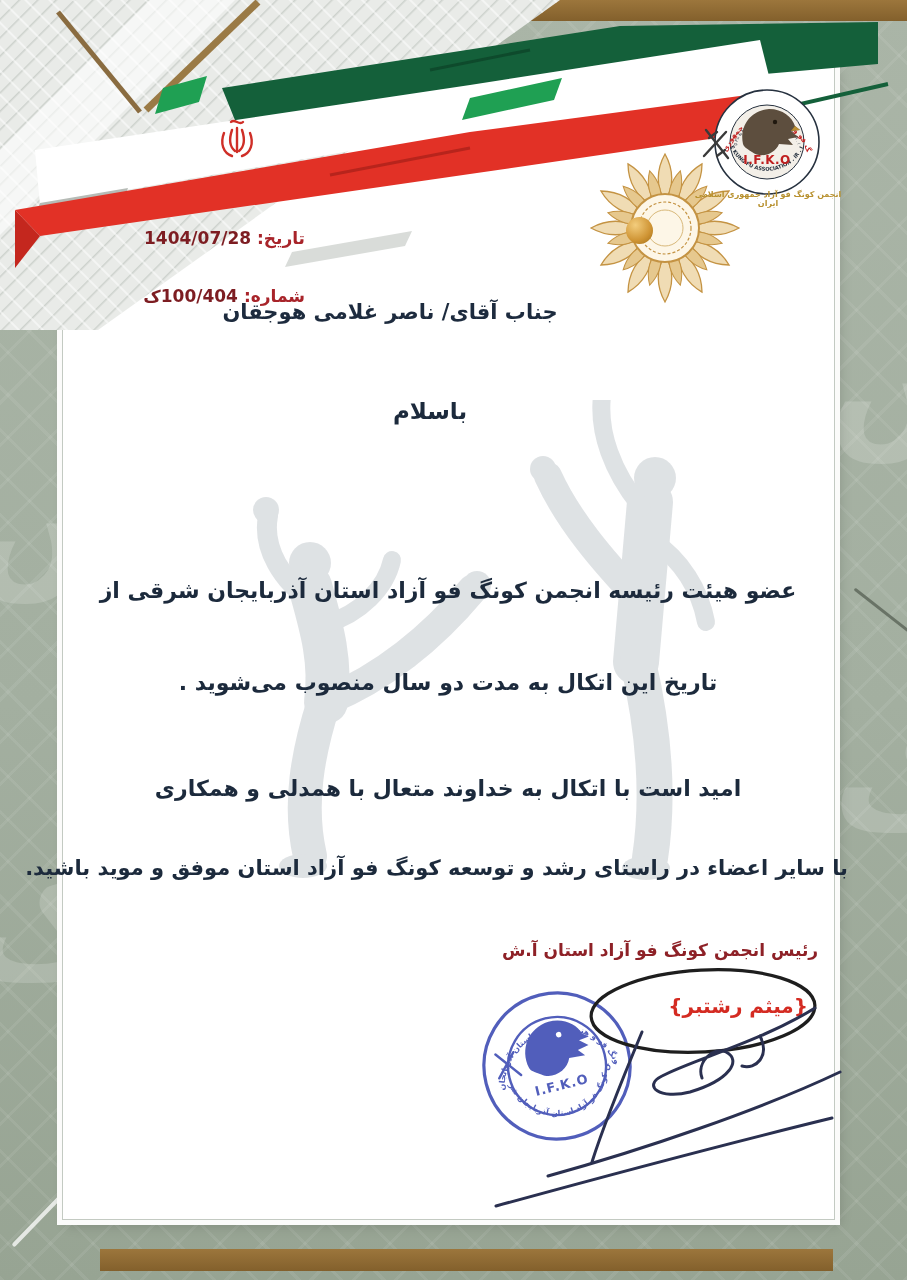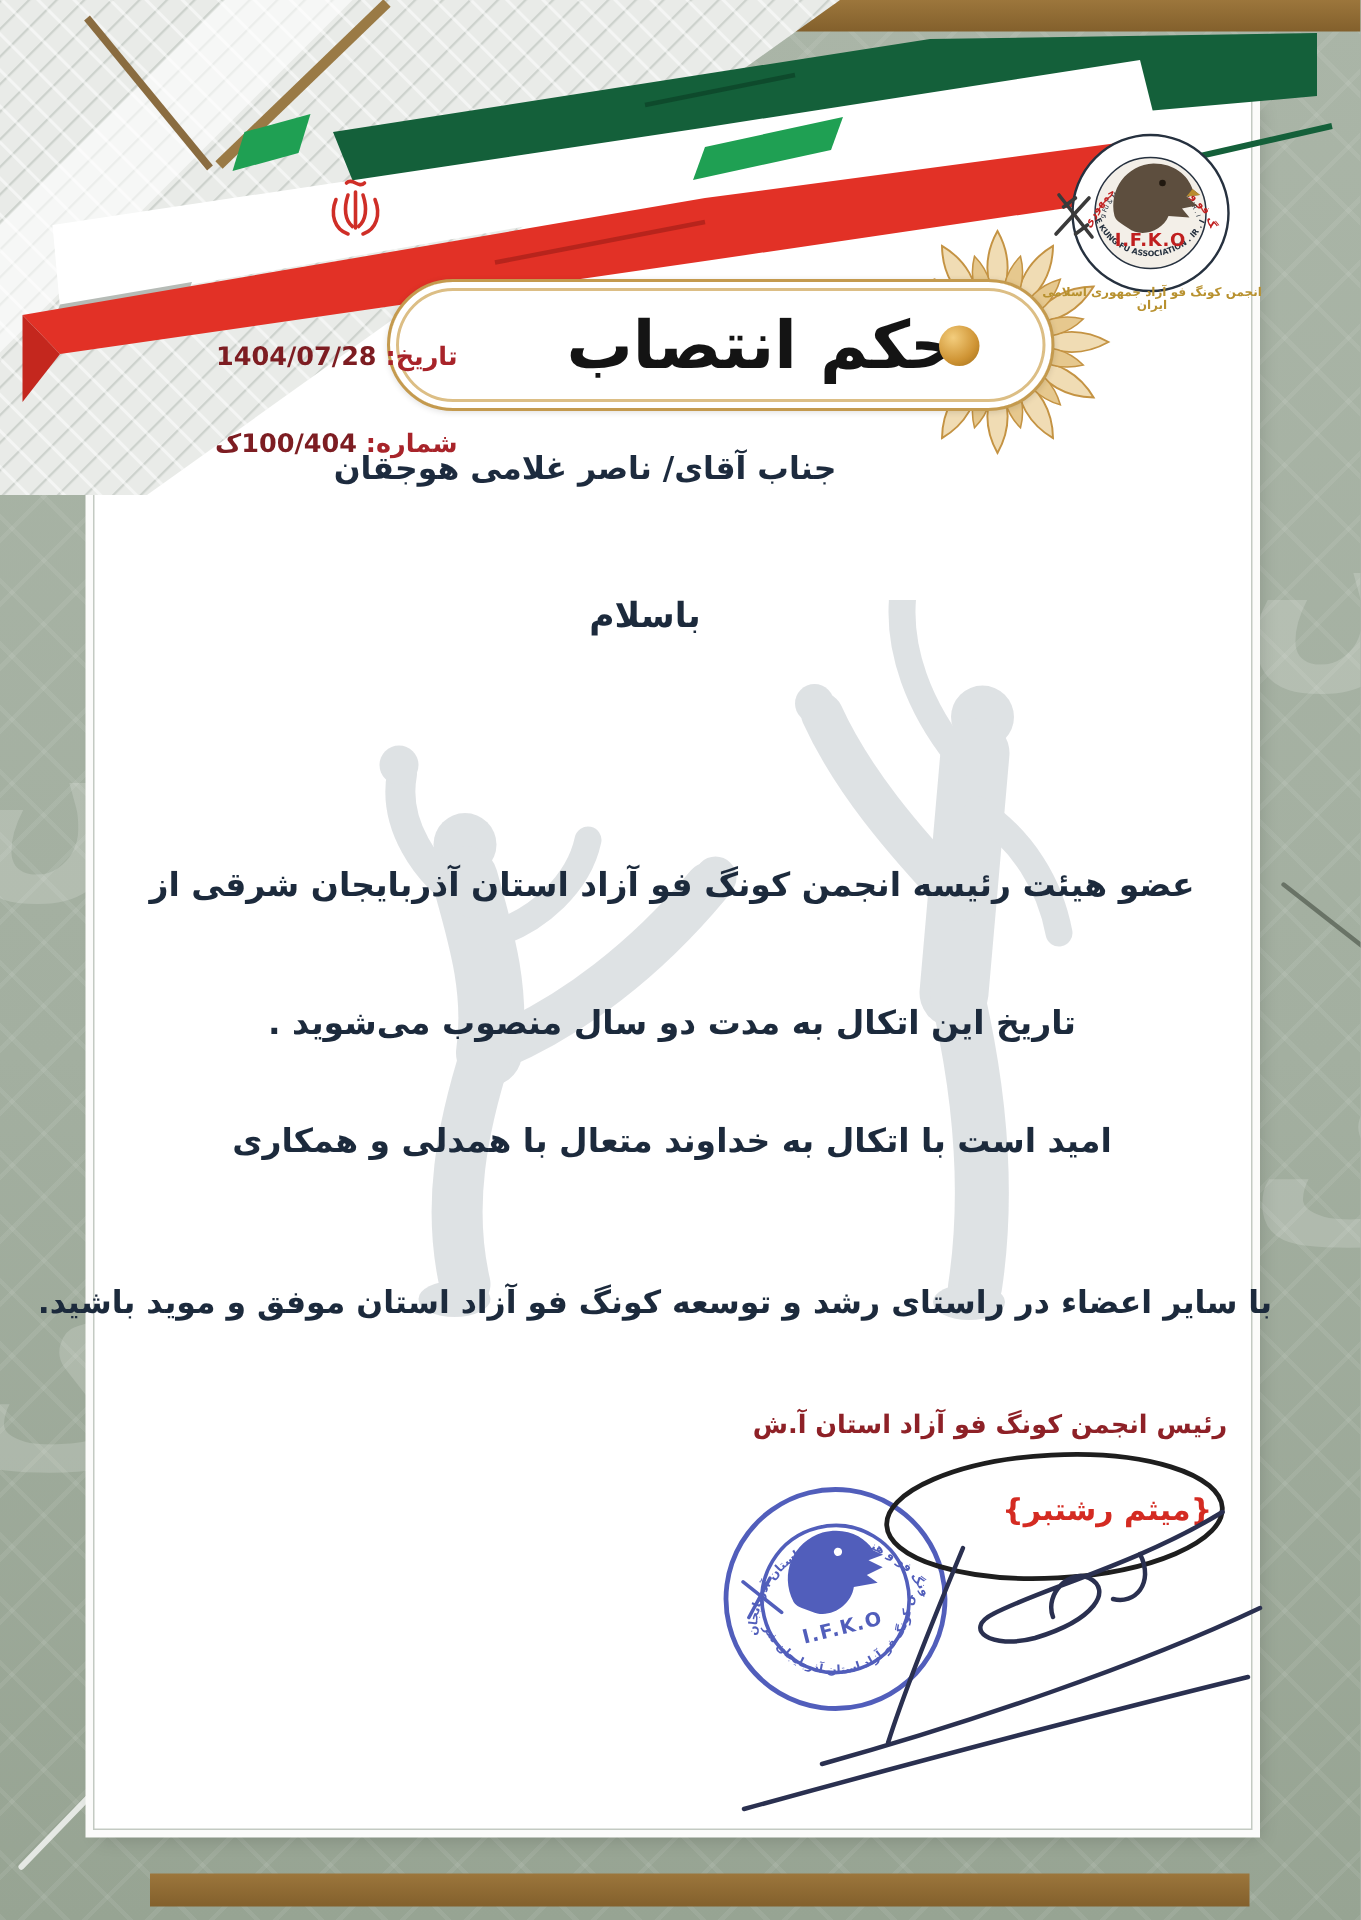--- a/index.html
+++ b/index.html
@@ -168,40 +168,37 @@
         <use href="#petal" transform="rotate(270)"></use>
           <use href="#petal" transform="rotate(300)"></use>
           <use href="#petal" transform="rotate(330)"></use>
       </g>
     </g>
     <circle r="34" fill="#fdf6e7" stroke="#c49343" stroke-width="2"></circle>
     <circle r="26" fill="none" stroke="#c49343" stroke-width="1.2" stroke-dasharray="3 2"></circle>
     <circle r="18" fill="none" stroke="#d8b87a" stroke-width="1"></circle>
   </svg>
 
-  <div class="abs pill">
-    <span class="pill-title">حکم انتصاب</span>
-  </div>
   <div class="abs gold-dot"></div>
 
   <div class="abs meta" style="left:80px;top:228px;width:225px;">
     <span class="lbl">تاریخ:</span>
     <span class="val">1404/07/28</span>
   </div>
   <div class="abs meta" style="left:80px;top:286px;width:225px;">
     <span class="lbl">شماره:</span>
     <span class="val">100/404ک</span>
   </div>
 
   <div class="abs addressee">جناب آقای/ ناصر غلامی هوجقان</div>
 
   <div class="abs salutation">باسلام</div>
   <div class="abs bodyline" style="top:578px;">عضو هیئت رئیسه انجمن کونگ فو آزاد استان آذربایجان شرقی از</div>
   <div class="abs bodyline" style="top:670px;">تاریخ این اتکال به مدت دو سال منصوب می‌شوید .</div>
-  <div class="abs bodyline" style="top:749px;">امید است با اتکال به خداوند متعال با همدلی و همکاری</div>
+  <div class="abs bodyline" style="top:776px;">امید است با اتکال به خداوند متعال با همدلی و همکاری</div>
   <div class="abs bodyline" style="top:856px;font-size:21px;">با سایر اعضاء در راستای رشد و توسعه کونگ فو آزاد استان موفق و موید باشید.</div>
 
   <div class="abs signer-title">رئیس انجمن کونگ فو آزاد استان آ.ش</div>
   <div class="abs signer-name">{میثم رشتبر}</div>
 
   <svg class="abs logo-svg" viewBox="0 0 134 130">
     <defs>
       <path id="arcT" d="M 28,68 A 41 41 0 0 1 106,68"></path>
       <path id="arcE" d="M 36,64 A 32 32 0 0 1 98,64"></path>
       <path id="arcB" d="M 30,64 A 40 40 0 0 0 104,64"></path>

